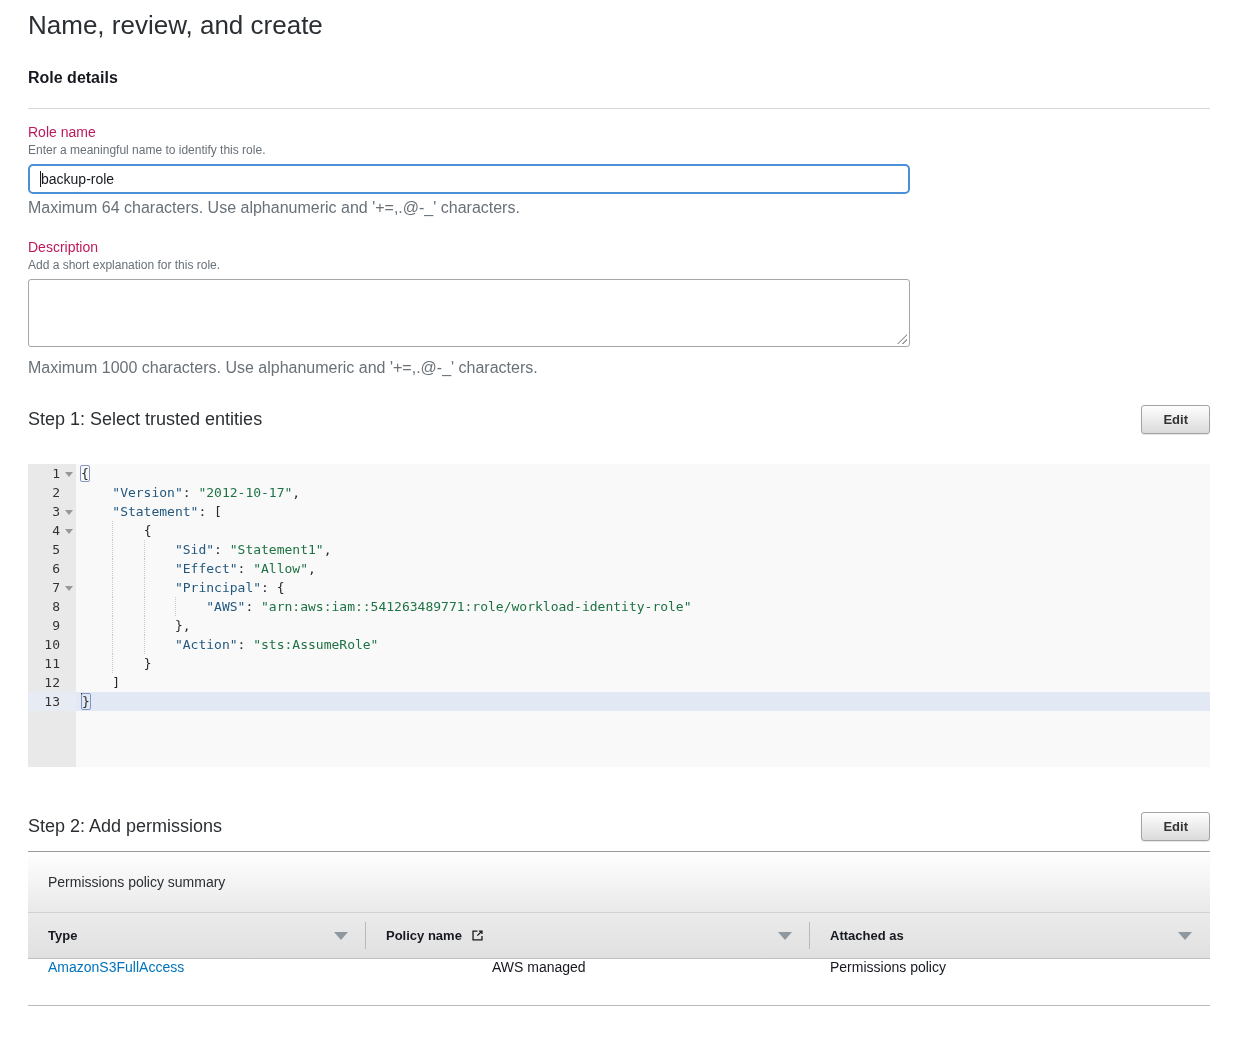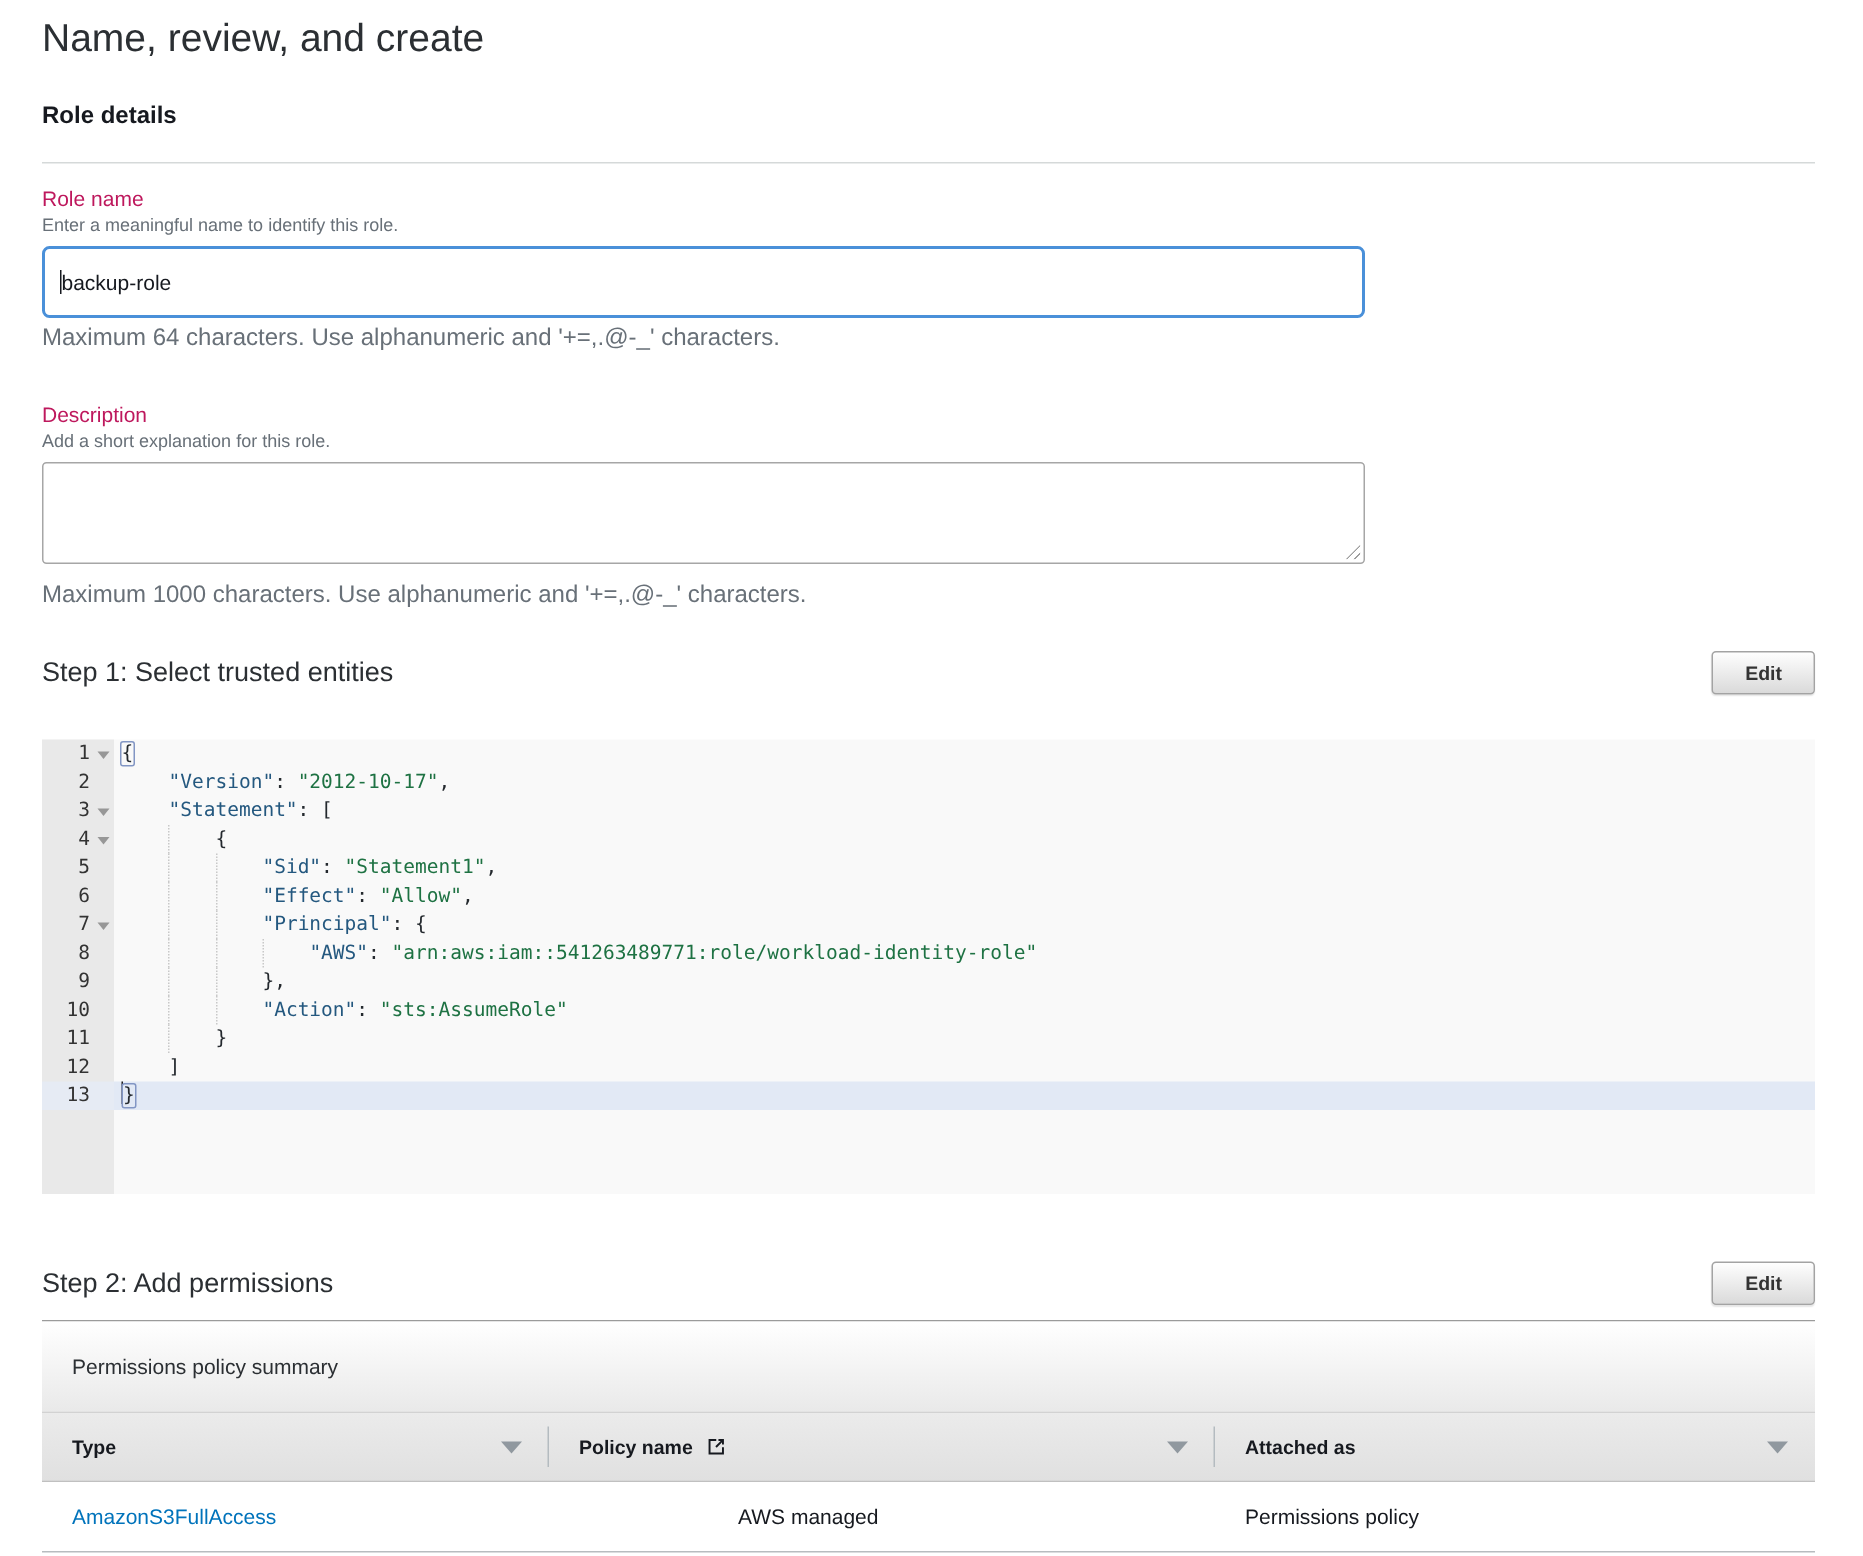--- a/index.html
+++ b/index.html
@@ -5,27 +5,27 @@
   html,body{margin:0;padding:0;background:#fff;color:#16191f;
     font-family:"Liberation Sans","DejaVu Sans",sans-serif;}
   .page{width:1242px;height:1037px;overflow:hidden;background:#fff;}
   .content{margin-left:28px;width:1182px;}
 
   .page-title{margin:10px 0 0;font-size:26px;font-weight:400;color:#2b2f33;}
   .section-h{margin:28px 0 0;font-size:16px;font-weight:700;color:#16191f;}
   .hr{margin-top:21px;height:1px;background:#d5d9d9;}
 
   .field{margin-top:15px;}
-  .field-desc{margin-top:33px;}
+  .field-desc{margin-top:22px;}
   .flabel{font-size:14px;color:#be185d;line-height:17px;}
   .fhelp{margin-top:2px;font-size:12px;color:#687078;line-height:14px;}
   .fconstraint{margin-top:5px;font-size:16px;color:#687078;}
   .fconstraint.wide{margin-top:12px;}
 
-  .text-input{margin-top:7px;width:882px;height:48px;box-sizing:border-box;
+  .text-input{margin-top:7px;width:882px;height:30px;box-sizing:border-box;
     border:2px solid #4a90d9;border-radius:5px;background:#fff;
     display:flex;align-items:center;padding:0 10px;font-size:14px;color:#16191f;}
   .input-caret{display:inline-block;width:0;height:16px;border-left:1px solid #16191f;}
 
   .textarea{margin-top:7px;width:882px;height:68px;box-sizing:border-box;
     border:1px solid #a6a6a6;border-radius:3px;background:#fff;position:relative;}
   .resize-handle{position:absolute;right:2px;bottom:2px;width:10px;height:10px;
     background:repeating-linear-gradient(135deg,#9d9d9d 0 1px,transparent 1px 3.5px);
     clip-path:polygon(100% 0,100% 100%,0 100%);}
 
@@ -59,21 +59,21 @@
   .panel-header{height:60px;display:flex;align-items:center;padding-left:20px;
     font-size:14px;color:#2b2f33;background:linear-gradient(#ffffff,#e9e9e9);}
   .thead{display:flex;height:45px;background:linear-gradient(#ebebeb,#e0e0e0);
     border-top:1px solid #d2d2d2;border-bottom:1px solid #c0c0c0;box-sizing:content-box;}
   .th{position:relative;display:flex;align-items:center;gap:7px;padding-left:20px;
     font-size:13px;font-weight:700;color:#16191f;box-sizing:border-box;cursor:pointer;}
   .c0{width:444px;}.c1{width:338px;}.c2{flex:1;}
   .sort-tri{position:absolute;right:18px;top:50%;margin-top:-4px;width:0;height:0;
     border-left:7px solid transparent;border-right:7px solid transparent;border-top:8px solid #90989f;}
   .col-div{position:absolute;right:0;top:9px;bottom:9px;width:1px;background:#b4bbc0;}
-  .trow{display:flex;height:46px;align-items:center;background:#fff;
+  .trow{display:flex;height:46px;background:#fff;
     border-bottom:1px solid #b7bcbf;font-size:14px;}
   .td{padding-left:20px;box-sizing:border-box;}
   .policy-link{color:#0073bb;text-decoration:none;cursor:pointer;}
   .ext-icon{flex:none;margin-left:2px;}
 </style>
 </head>
 <body>
 
 <div class="page">
   <div class="content">

